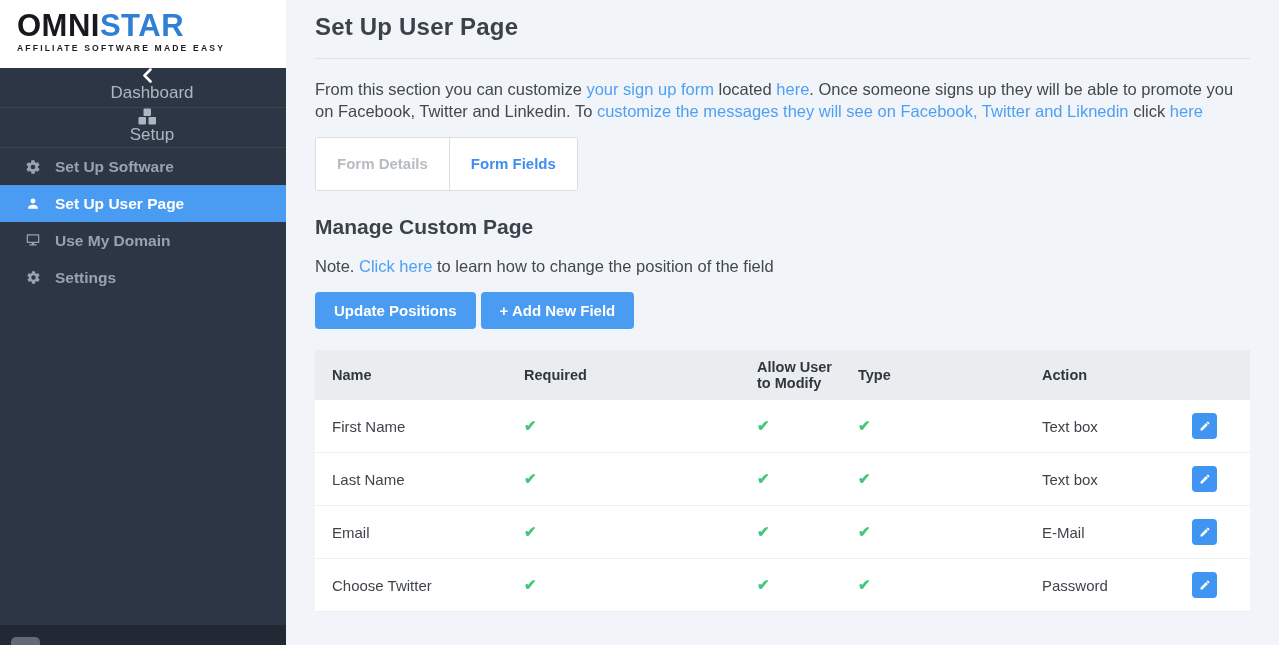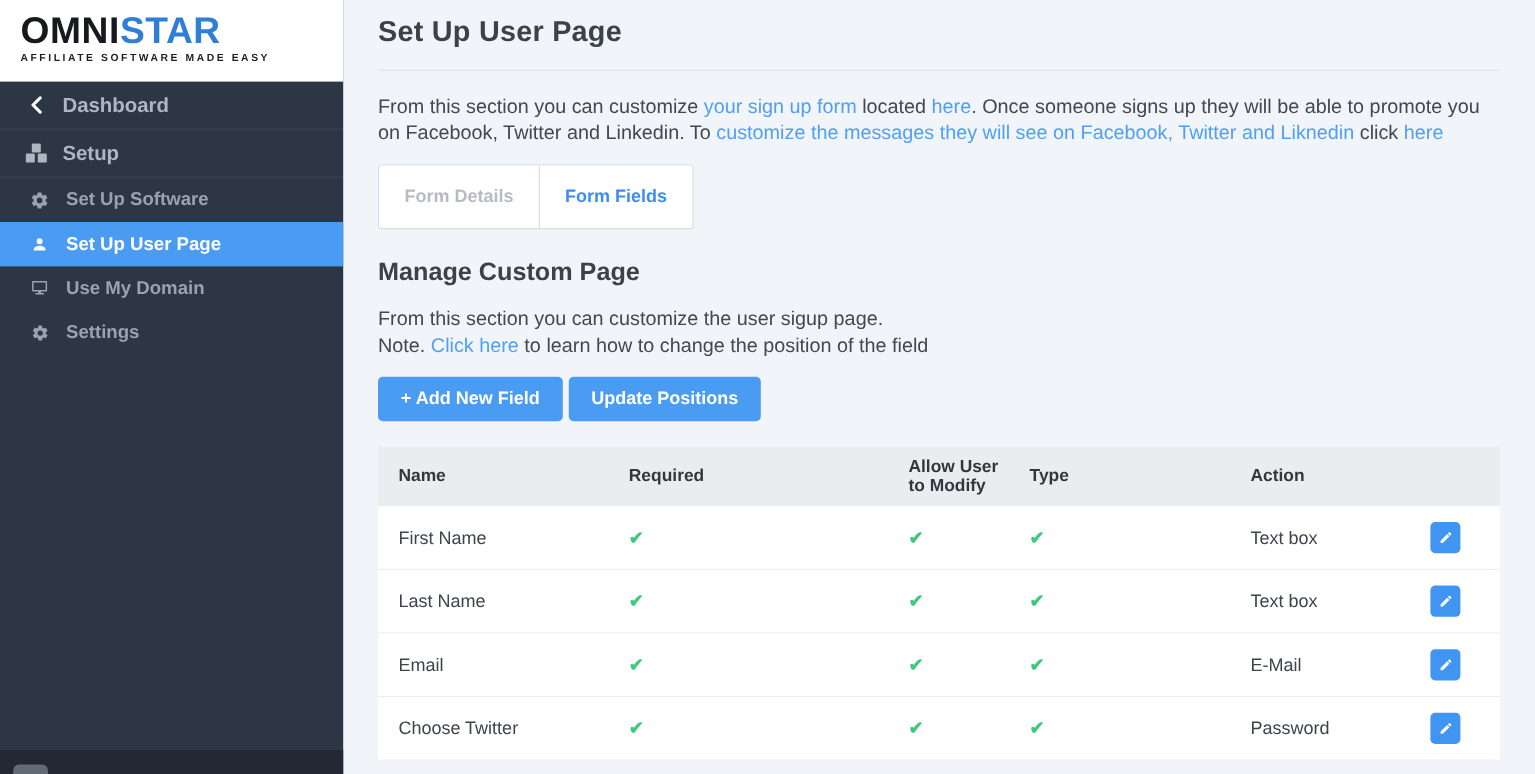--- a/index.html
+++ b/index.html
@@ -11,21 +11,21 @@
     color:#42484e;
   }
   
   .sidebar { width:286px; min-width:286px; height:645px; background:#2d3644; display:flex; flex-direction:column; }
   .logo-box { background:#ffffff; height:68px; padding:10px 0 0 17px; }
   .logo-text { font-size:31px; font-weight:bold; letter-spacing:.5px; line-height:32px; color:#17191c; }
   .logo-text .accent { color:#2f7fd6; }
   .logo-tagline { font-size:8.6px; font-weight:bold; letter-spacing:2.15px; color:#1d1f22; margin-top:1px; }
   .nav { flex:1; display:flex; flex-direction:column; }
   .nav-item { display:flex; align-items:center; cursor:pointer; color:#aeb6bf; }
-  .nav-item.lvl1 { height:40px; padding-left:18px; font-size:17px; font-weight:700; border-bottom:1px solid rgba(255,255,255,.07); }
+  .nav-item.lvl1 { height:40px; padding-left:18px; font-size:17px; font-weight:400; border-bottom:1px solid rgba(255,255,255,.07);flex-direction:column; }
   .nav-item.lvl2 { height:37px; padding-left:21px; font-size:15.5px; font-weight:600; color:#99a3ae; }
   .nav-item.lvl2.active { background:#4a9cf2; color:#ffffff; }
   .nav-icon { width:24px; display:inline-flex; justify-content:center; margin-right:10px; }
   .nav-icon svg { display:block; }
   .side-footer { height:20px; background:#222935; position:relative; }
   .side-footer .handle { position:absolute; left:11px; top:12px; width:29px; height:14px; border-radius:5px; background:#626a76; }
   
   .main { flex:1; padding:0 29px; }
   .page-title { margin-top:13px; font-size:24px; font-weight:600; color:#3c4249; letter-spacing:.2px; }
   .title-divider { border:none; border-bottom:1px solid #dfe3e7; margin-top:17px; }
@@ -124,27 +124,26 @@
   <p class="intro"><span>From this section you can customize </span><a class="lnk" href="#">your sign up form</a><span> located </span><a class="lnk" href="#">here</a><span>. Once someone signs up they will be able to promote you on Facebook, Twitter and Linkedin. To </span><a class="lnk" href="#">customize the messages they will see on Facebook, Twitter and Liknedin</a><span> click </span><a class="lnk" href="#">here</a></p>
 
   <div class="tab-group">
       <button class="tab">Form Details</button>
       <button class="tab active">Form Fields</button>
     </div>
 
   <h2 class="section-title">Manage Custom Page</h2>
 
   <div class="section-desc">
-    <div>From this section you can customize the user sigup page.</div>
     <div><span>Note. </span><a class="lnk" href="#">Click here</a><span> to learn how to change the position of the field</span></div>
   </div>
 
   <div class="btn-row">
+    <button class="btn">Update Positions</button>
     <button class="btn">+ Add New Field</button>
-    <button class="btn">Update Positions</button>
   </div>
 
   <div class="tbl">
     <div class="tbl-row tbl-head">
         <div class="cell">Name</div>
         <div class="cell">Required</div>
         <div class="cell">Allow User to Modify</div>
         <div class="cell">Type</div>
         <div class="cell">Action</div>
       </div>

